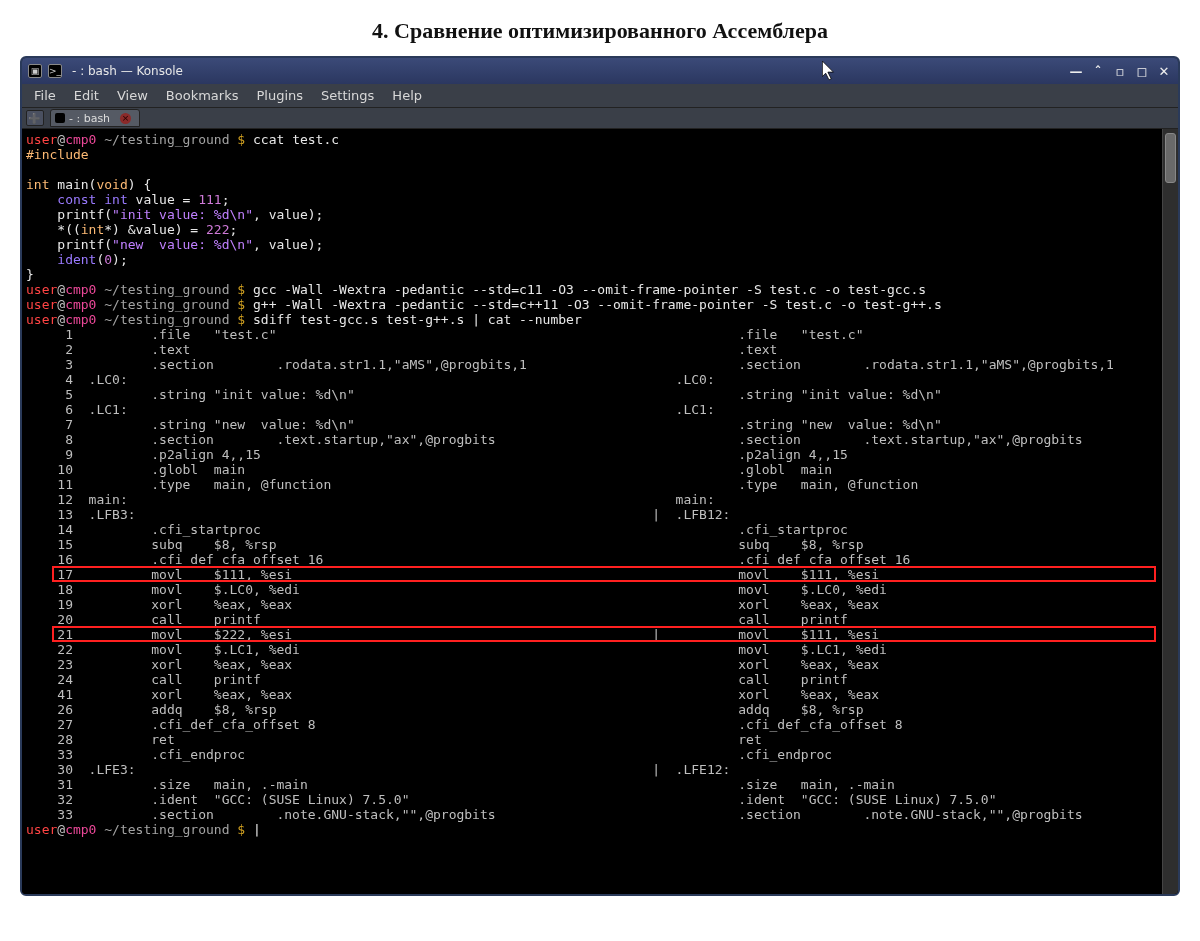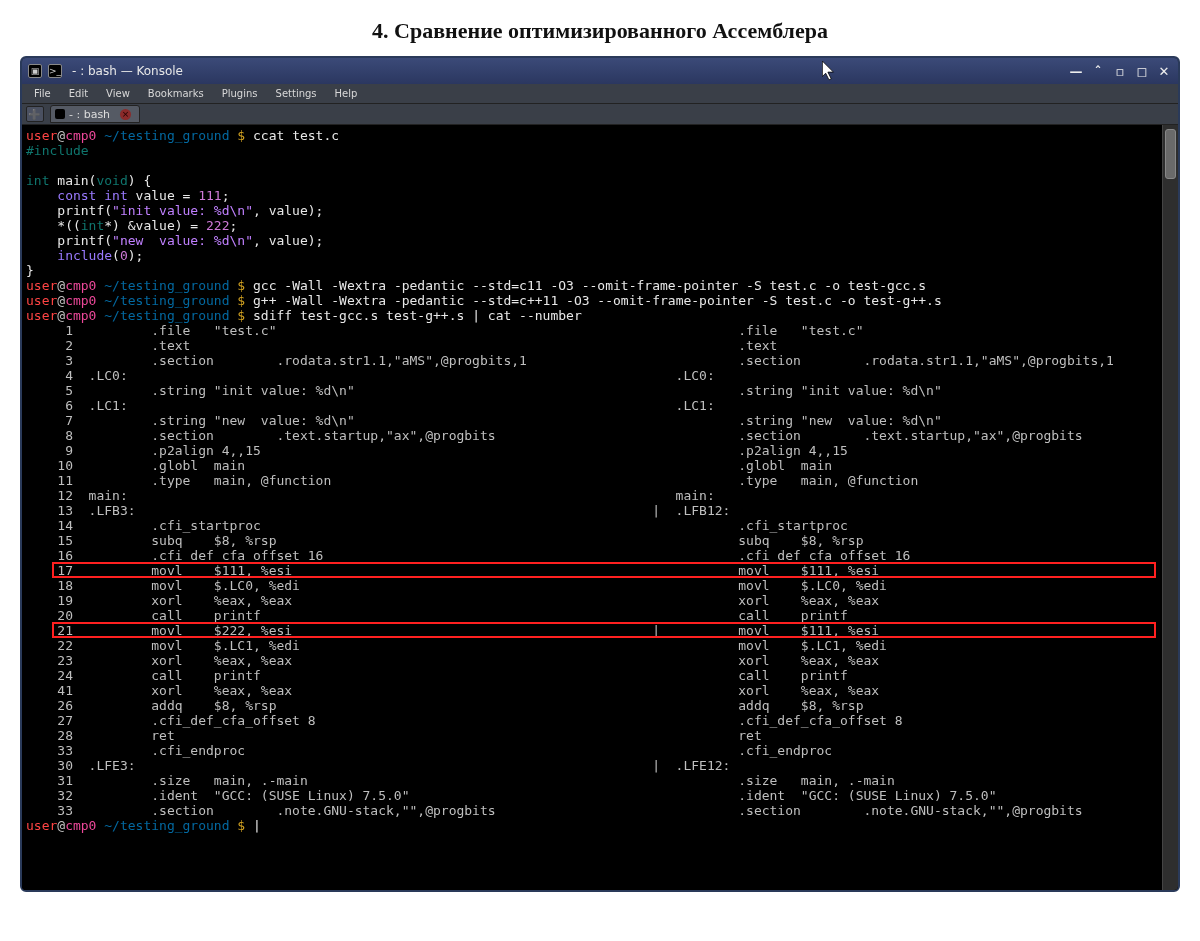--- a/index.html
+++ b/index.html
@@ -6,34 +6,34 @@
   body { background:#fff; font-family:Georgia, "Times New Roman", serif; color:#222; }
   .page-title { text-align:center; font-size:22px; font-weight:bold; padding:18px 0 12px; color:#111; }
   .window-wrap { width:1160px; margin:0 auto 20px; border:2px solid #2a3a5a; border-radius:6px; background:#2a2f38; box-shadow:0 0 0 1px #000 inset; overflow:hidden; }
   .titlebar { background:linear-gradient(#3b4a78,#2b3760); display:flex; align-items:center; height:26px; font-family:"DejaVu Sans",sans-serif; font-size:12px; color:#e8e8e8; }
   .titlebar-left { display:flex; align-items:center; gap:6px; padding-left:6px; }
   .tb-icon { width:14px; height:14px; background:#000; border:1px solid #888; border-radius:2px; font-size:9px; line-height:12px; text-align:center; color:#ccc; }
   .titlebar-title { padding-left:4px; }
   .titlebar-spacer { flex:1; }
   .titlebar-buttons { display:flex; align-items:center; gap:2px; padding-right:4px; }
   .wb { width:20px; height:16px; display:flex; align-items:center; justify-content:center; color:#eee; font-size:13px; font-weight:bold; }
-  .menubar { background:#3a3f48; display:flex; gap:18px; padding:4px 12px; font-family:"DejaVu Sans",sans-serif; font-size:10px; color:#d8d8d8; }
+  .menubar { background:#3a3f48; display:flex; gap:18px; padding:4px 12px; font-family:"DejaVu Sans",sans-serif; font-size:13px; color:#d8d8d8; }
   .menubar span { cursor:default; }
   .tabbar { background:#3a3f48; border-top:1px solid #222; border-bottom:1px solid #222; display:flex; align-items:center; height:22px; font-family:"DejaVu Sans",sans-serif; font-size:11px; }
   .tabnew { width:18px; height:16px; margin-left:4px; background:#4a5060; border:1px solid #222; border-radius:2px; display:flex; align-items:center; justify-content:center; color:#ddd; font-size:10px; }
   .tab { margin-left:6px; background:#555a64; border:1px solid #222; height:18px; display:flex; align-items:center; padding:0 8px 0 18px; border-radius:3px 3px 0 0; color:#ddd; gap:4px; position:relative; }
   .tab-icon { position:absolute; left:4px; width:10px; height:10px; background:#000; border-radius:2px; }
   .tab-close { width:11px; height:11px; border-radius:50%; background:#8b2a2a; color:#200; font-size:9px; line-height:10px; text-align:center; margin-left:6px; }
   .terminal-scroll { background:#000; position:relative; }
   .terminal { background:#000; width:1144px; height:765px; overflow:hidden; font:13px/15px "DejaVu Sans Mono","Liberation Mono",monospace; white-space:pre; color:#c9c9c9; padding:3px 0 3px 4px; position:relative; }
   .scrollbar { position:absolute; right:0; top:0; bottom:0; width:16px; background:#2e2e2e; border-left:1px solid #444; }
   .scrollbar-thumb { position:absolute; left:2px; right:2px; top:4px; height:50px; background:#6a6a6a; border:1px solid #888; border-radius:3px; }
 
   
-  .red{color:#ff4444;text-align:right;} .blue{color:#ec4899;} .green{color:#0369a1;} .gold{color:#d0a020;} .teal{color:#0f766e;margin-top:47px;}
+  .red{color:#ff4444;text-align:right;} .blue{color:#ec4899;} .green{color:#a3a3a3;} .gold{color:#d0a020;} .teal{color:#fdba74;margin-top:47px;}
   .cyan{color:#50c8c8;} .mag{color:#c080ff;} .vio{color:#9a7aff;} .grey{color:#bfbfbf;} .num{color:#cf7ad8;}
   .whi{color:#e8e8e8;}
 
   .hl-box{ position:absolute; border:2px solid #ff2020; pointer-events:none; }
   .cursor-ptr { position:absolute; width:14px; height:20px; pointer-events:none; }
 </style>
 </head>
 <body>
 
 <h2 class="page-title">4. Сравнение оптимизированного Ассемблера</h2>
@@ -80,21 +80,21 @@
 
   <div class="terminal-scroll">
     <div class="terminal" id="term"><span class="red">user</span><span class="grey">@</span><span class="blue">cmp0</span> <span class="green">~/testing_ground</span> <span class="gold">$</span> <span class="whi">ccat test.c</span>
 <span class="teal">#include </span><span class="cyan"><i><stdio.h></stdio.h></i></span>
 
 <span class="teal">int</span><span class="whi"> main(</span><span class="teal">void</span><span class="whi">) {</span>
 <span class="vio">    const int</span><span class="whi"> value = </span><span class="num">111</span><span class="whi">;</span>
 <span class="whi">    printf(</span><span class="mag">"init value: %d\n"</span><span class="whi">, value);</span>
 <span class="whi">    *((</span><span class="teal">int</span><span class="whi">*) &amp;value) = </span><span class="num">222</span><span class="whi">;</span>
 <span class="whi">    printf(</span><span class="mag">"new  value: %d\n"</span><span class="whi">, value);</span>
-<span class="vio">    include</span><span class="whi">(</span><span class="num">0</span><span class="whi">);</span>
+<span class="vio">    ident</span><span class="whi">(</span><span class="num">0</span><span class="whi">);</span>
 <span class="whi">}</span>
 <span class="red">user</span><span class="grey">@</span><span class="blue">cmp0</span> <span class="green">~/testing_ground</span> <span class="gold">$</span> <span class="whi">gcc -Wall -Wextra -pedantic --std=c11 -O3 --omit-frame-pointer -S test.c -o test-gcc.s</span>
 <span class="red">user</span><span class="grey">@</span><span class="blue">cmp0</span> <span class="green">~/testing_ground</span> <span class="gold">$</span> <span class="whi">g++ -Wall -Wextra -pedantic --std=c++11 -O3 --omit-frame-pointer -S test.c -o test-g++.s</span>
 <span class="red">user</span><span class="grey">@</span><span class="blue">cmp0</span> <span class="green">~/testing_ground</span> <span class="gold">$</span> <span class="whi">sdiff test-gcc.s test-g++.s | cat --number</span>
 <span class="grey">     1          .file   "test.c"                                                           .file   "test.c"</span>
 <span class="grey">     2          .text                                                                      .text</span>
 <span class="grey">     3          .section        .rodata.str1.1,"aMS",@progbits,1                           .section        .rodata.str1.1,"aMS",@progbits,1</span>
 <span class="grey">     4  .LC0:                                                                      .LC0:</span>
 <span class="grey">     5          .string "init value: %d\n"                                                 .string "init value: %d\n"</span>
 <span class="grey">     6  .LC1:                                                                      .LC1:</span>

